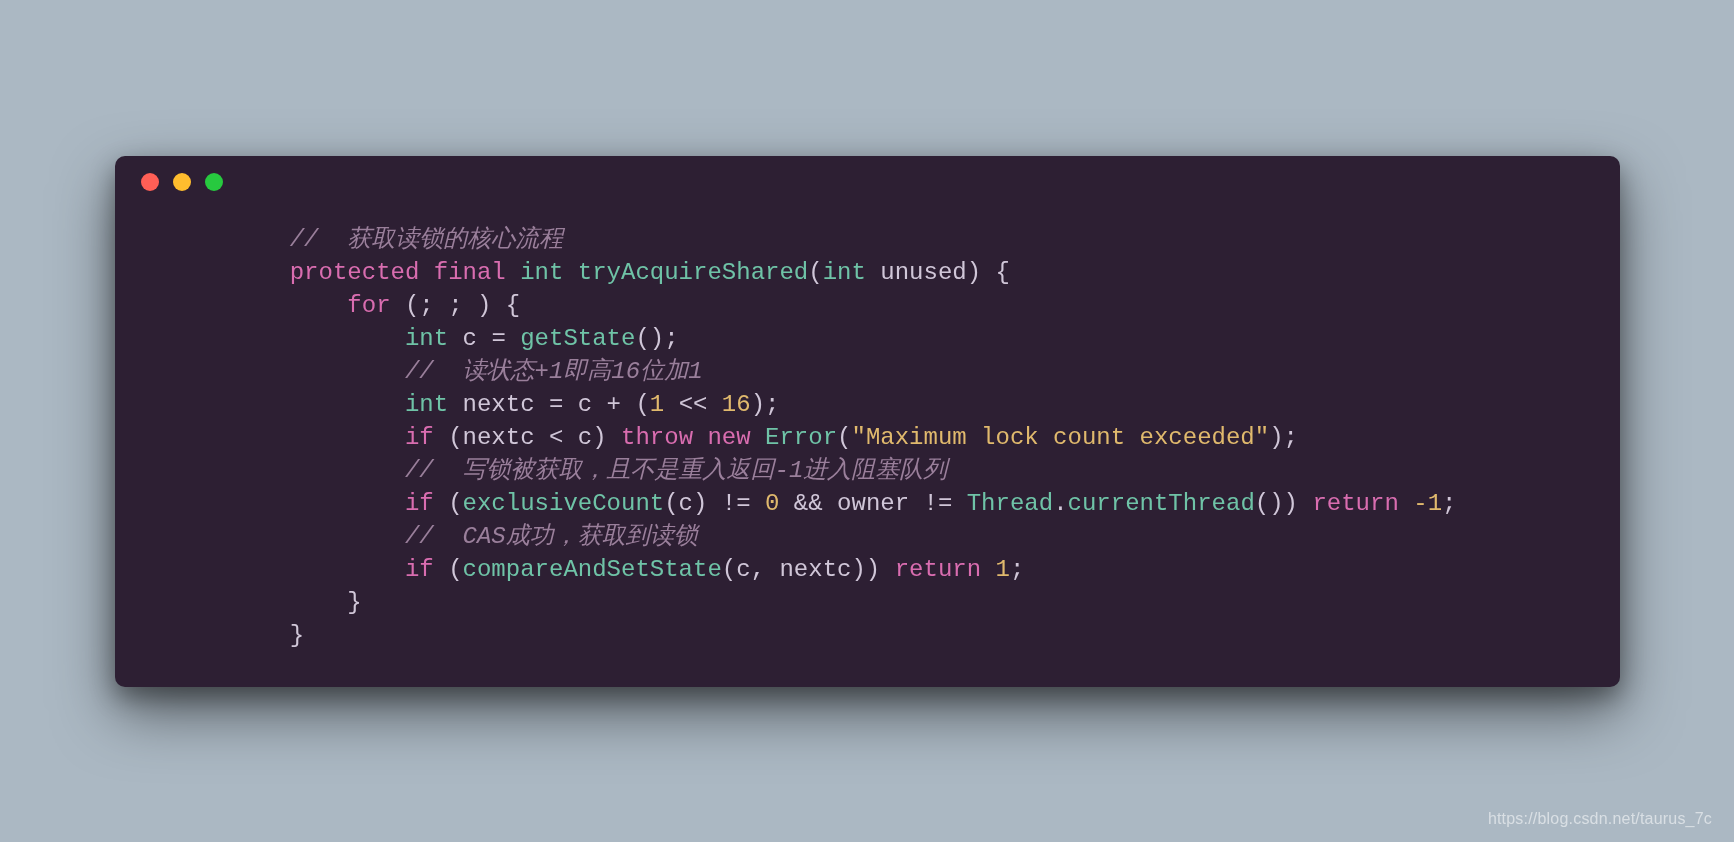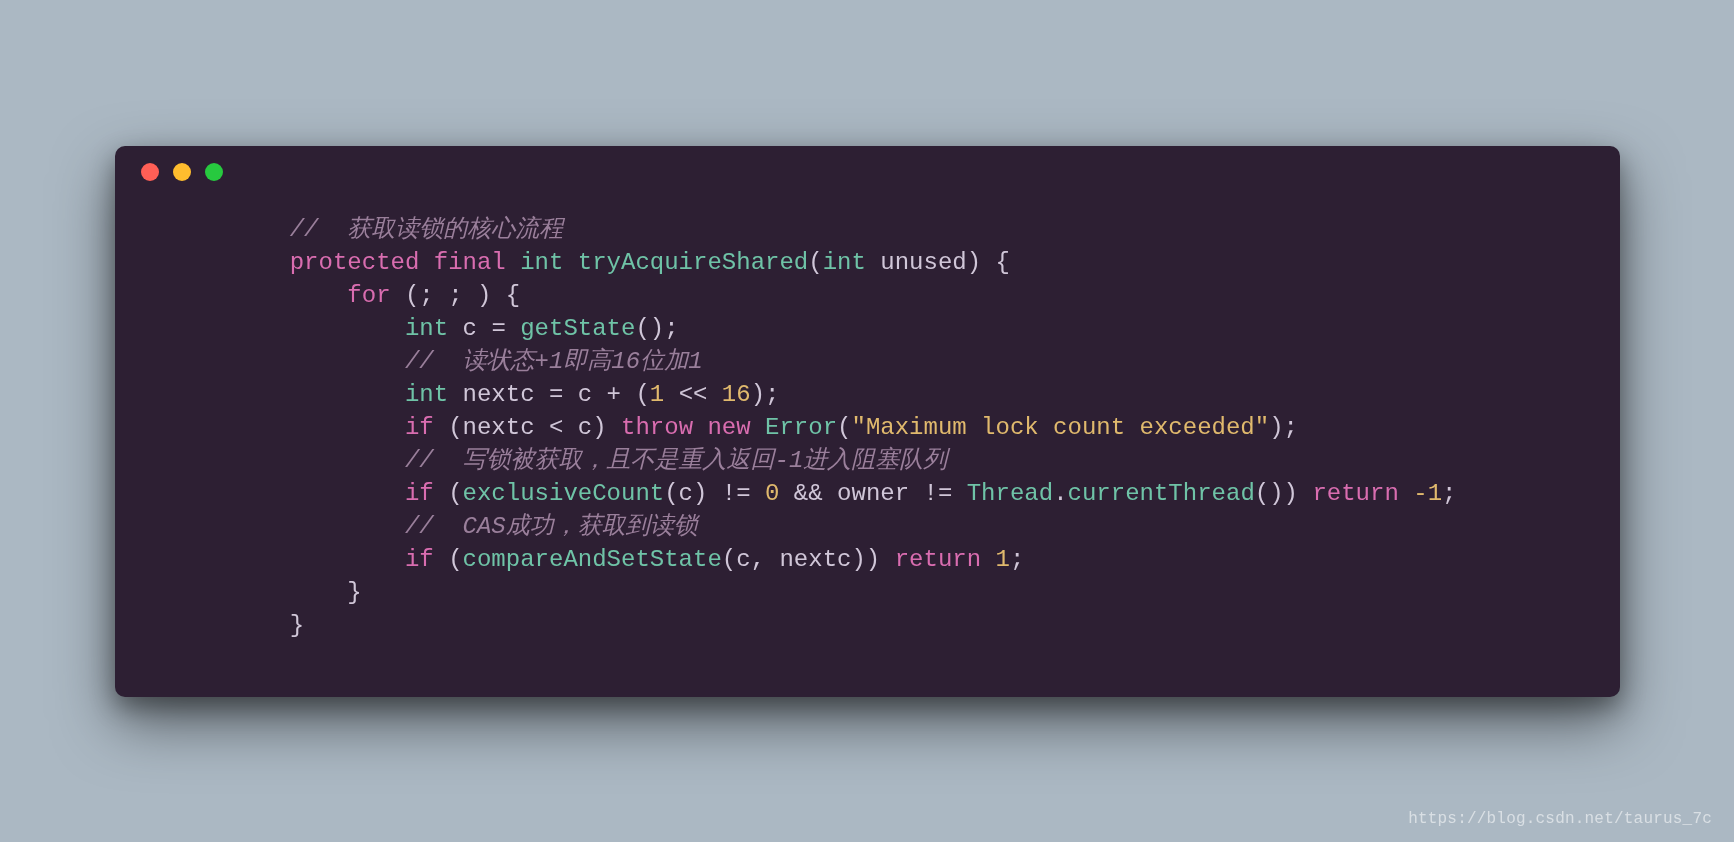--- a/index.html
+++ b/index.html
@@ -17,21 +17,21 @@
     display: flex;
     align-items: center;
     justify-content: center;
     position: relative;
   }
   .window {
     width: 1505px;
     background: #2d1f33;
     border-radius: 10px;
     box-shadow: 0 25px 60px rgba(0,0,0,0.50), 0 10px 25px rgba(0,0,0,0.35);
-    padding: 0 0 55px 0;
+    padding: 0 0 35px 0;
     box-sizing: border-box;
   }
   .titlebar {
     height: 52px;
     display: flex;
     align-items: center;
     padding-left: 26px;
     gap: 14px;
   }
   .traffic {
@@ -59,21 +59,21 @@
   .tok-punc      { color: #d0c6d8; }
   .tok-paren     { color: #d0c6d8; }
   .tok-ident     { color: #d0c6d8; }
   .tok-param     { color: #d0c6d8; }
   .tok-minus1    { color: #e0b96d; }
 
   .watermark {
     position: absolute;
     right: 22px;
     bottom: 14px;
-    font-family: Liberation Mono, monospace;
+    font-family: Liberation Sans, sans-serif;
     font-size: 16px;
     color: rgba(255,255,255,0.55);
     letter-spacing: 0.2px;
   }
 </style>
 </head>
 <body>
 
 <div class="stage">
   <div class="window">

